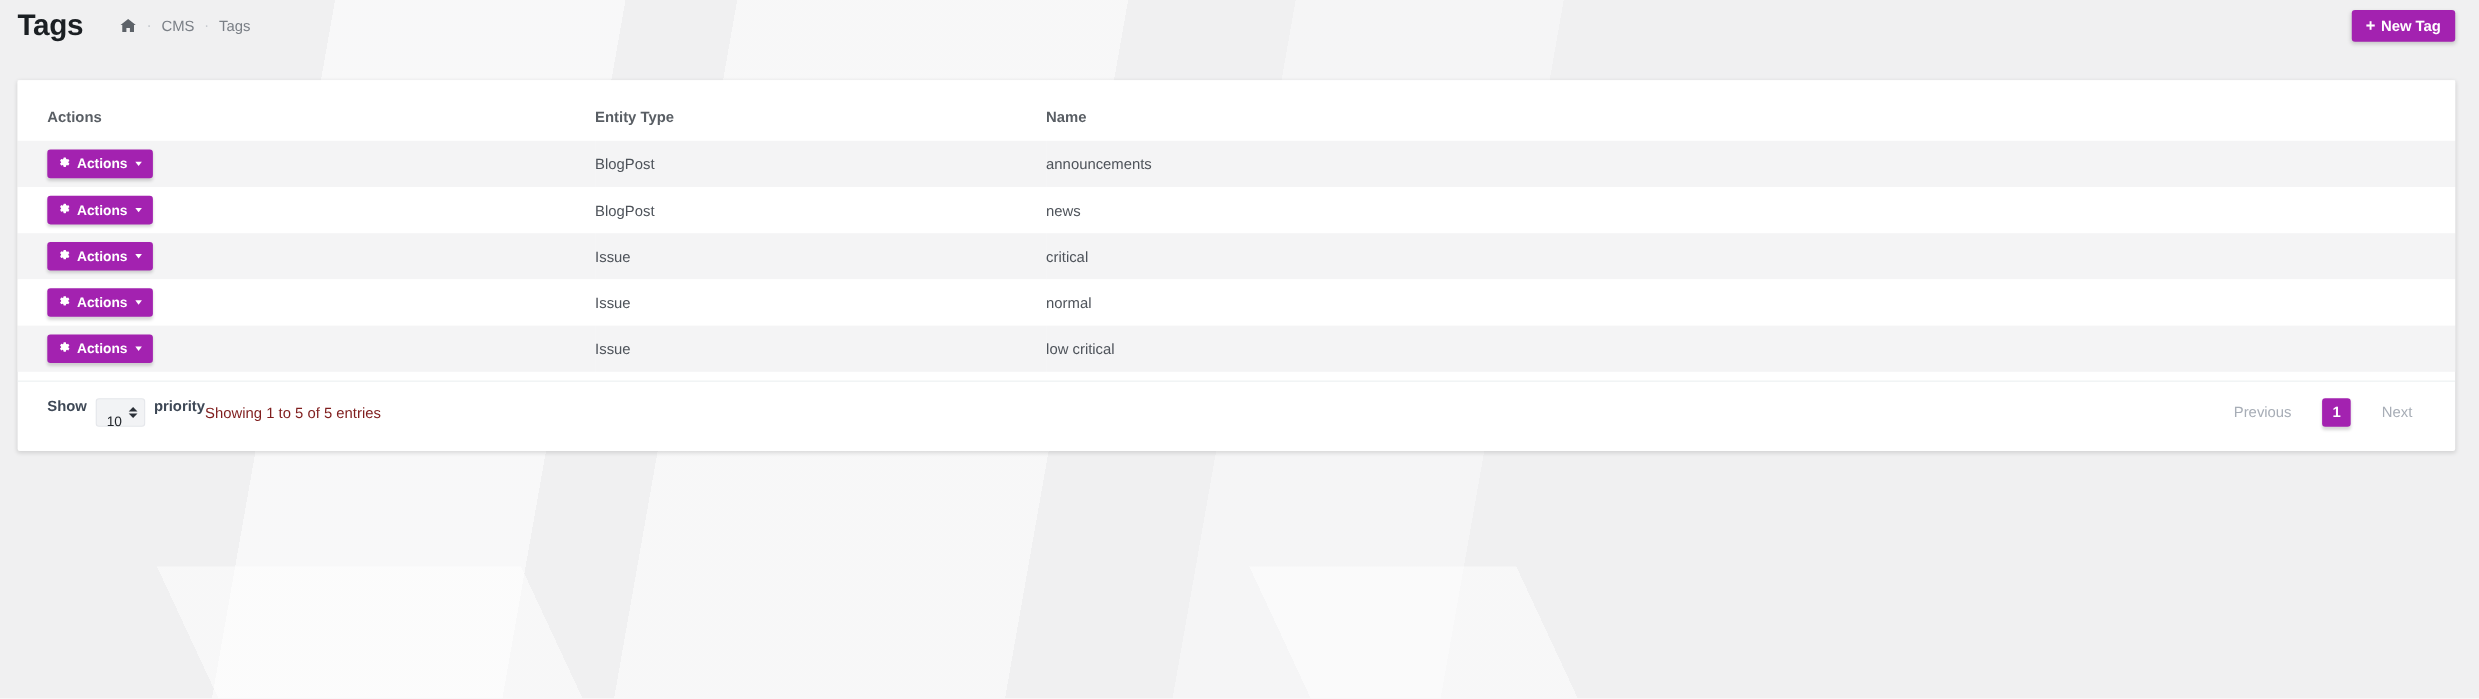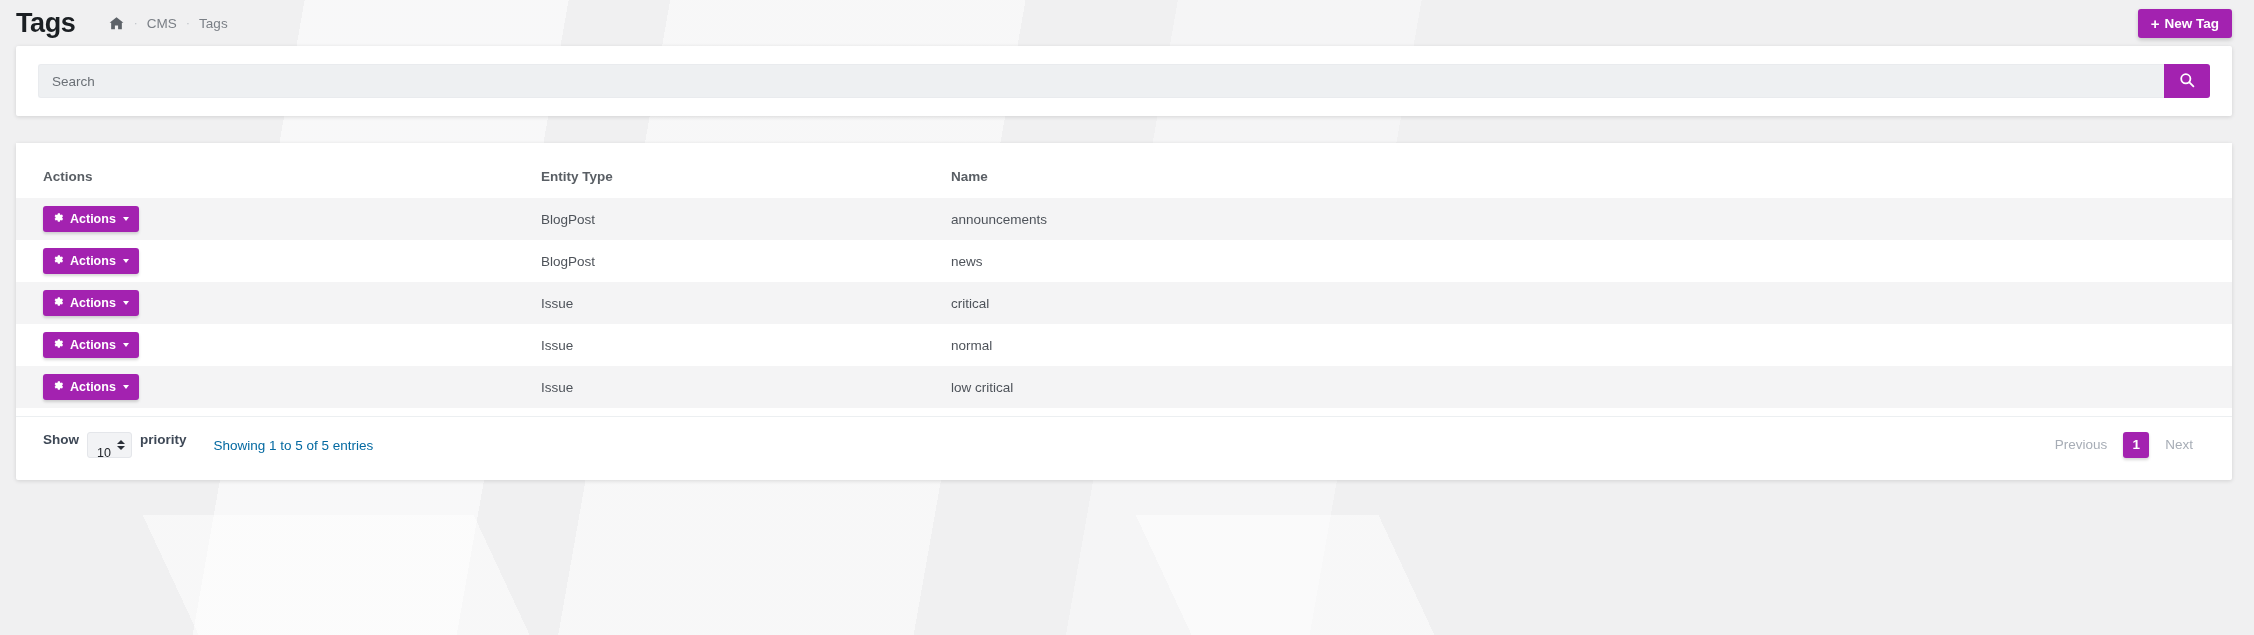--- a/index.html
+++ b/index.html
@@ -215,26 +215,25 @@
     color: #2b3038;
   }
   .length-select .spin i {
     width: 0; height: 0; display: block;
     border-left: 4px solid transparent;
     border-right: 4px solid transparent;
   }
   .length-select .spin i.up { border-bottom: 4.5px solid #2b3038; }
   .length-select .spin i.dn { border-top: 4.5px solid #2b3038; }
   .dt-info {
-    margin-left: 27px;
-    font-size: 13.5px;
-    color: #0369a1;
+    font-size: 13.5px;
+    color: #7f1d1d;
   }
   .footer-spacer { flex: 1; }
-  .pagination { display: flex; align-items: center; gap: 4px; }
+  .pagination { display: flex; align-items: center; gap: 16px; }
   .pagination .pg {
     font-size: 13.5px;
     color: #a7adb6;
     padding: 0 12px;
     line-height: 26px;
     cursor: pointer;
     text-decoration: none;
     user-select: none;
   }
   .pagination .pg.active {
@@ -272,33 +271,20 @@
     </nav>
 
     <div class="header-spacer"></div>
 
     <button class="btn-newtag">
       <span class="plus">+</span>
       <span>New Tag</span>
     </button>
   </div>
 
-  <div class="card card-search">
-    <div class="search-row">
-      <input class="search-input" type="text" placeholder="Search" style="">
-      <button class="btn-search">
-        <span>
-          <svg width="16" height="16" viewBox="0 0 16 16" fill="none" stroke="currentColor" stroke-width="1.8">
-            <circle cx="6.8" cy="6.8" r="4.6"></circle>
-            <line x1="10.4" y1="10.4" x2="14.4" y2="14.4" stroke-linecap="round"></line>
-          </svg>
-        </span>
-      </button>
-    </div>
-  </div>
 
   <div class="card card-table">
     <table class="dt">
       <thead>
         <tr>
           <th class="col-actions col-pad-l">Actions</th>
           <th class="col-entity">Entity Type</th>
           <th>Name</th>
         </tr>
       </thead>

